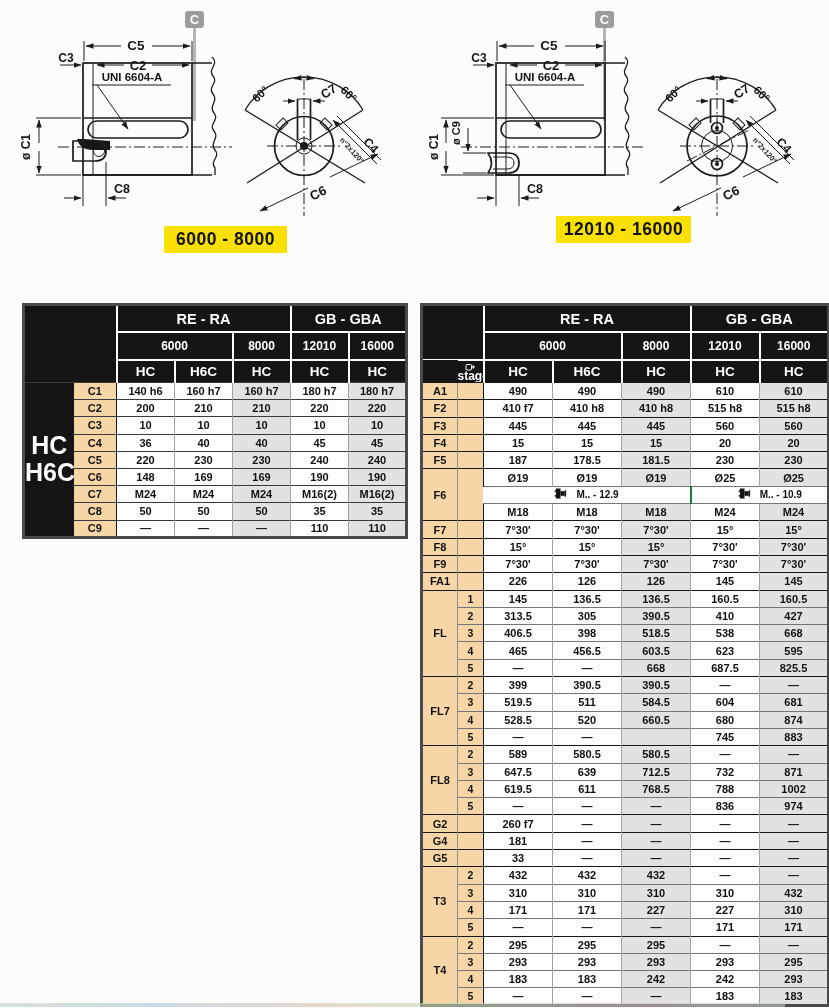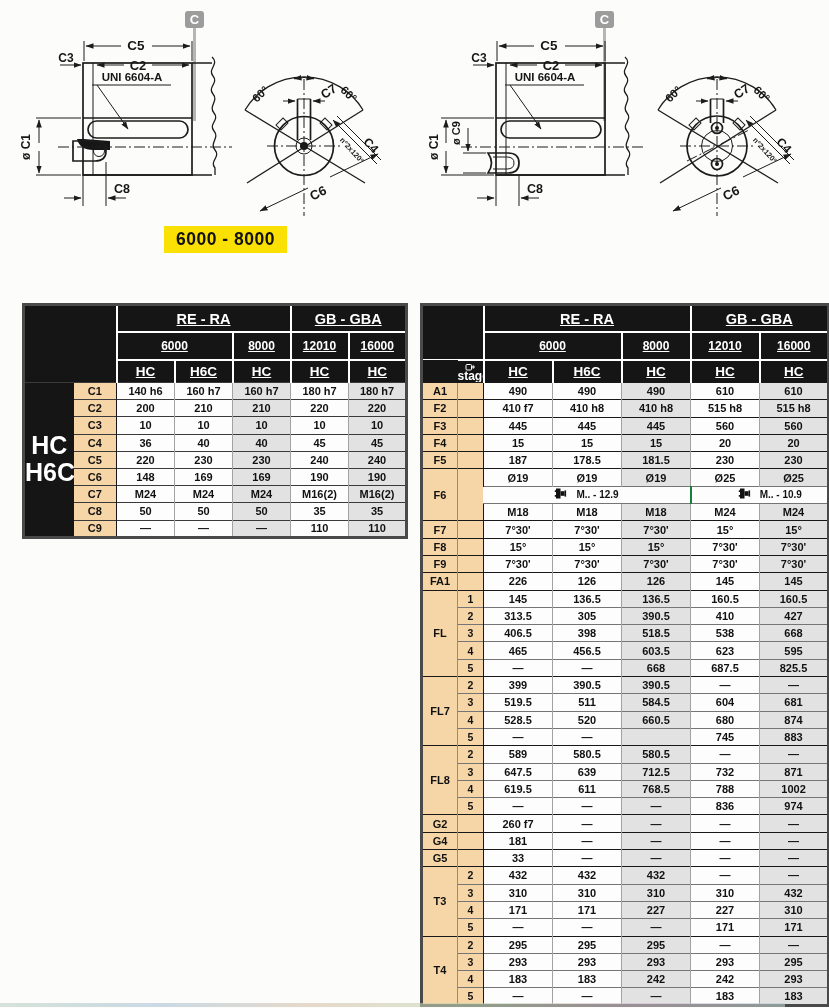--- a/index.html
+++ b/index.html
@@ -21,21 +21,21 @@
   table{border-collapse:collapse;table-layout:fixed;position:absolute;background:#fdfdfd;
         border:3px solid #4a4a4a;}
   #t-left{left:22px;top:303px;width:383px;}
   #t-right{left:420px;top:303px;width:407px;}
   td{padding:0;text-align:center;vertical-align:middle;overflow:hidden;white-space:nowrap;}
   .hcell{background:#151515;color:#fff;font-weight:bold;}
   tr.h1 td{height:25px;font-size:14.5px;}
   tr.h2 td{height:26px;font-size:12px;}
   tr.h3 td{height:21px;font-size:13.5px;}
   tr.h2 td.hcell, tr.h3 td.hcell{border-top:2px solid #fff;}
-  td.sep{border-left:2px solid #fff;text-decoration:underline;}
+  td.sep{border-left:2px solid #fff;}
   td.hempty{background:#151515;border:none;}
   #t-left tr.data{height:17.2px;}
   #t-right tr.data{height:17.3px;}
   td.lbl{background:#f6d5a6;font-weight:bold;font-size:11px;}
   td.stage{background:#f6d5a6;font-weight:bold;font-size:10.5px;border-left:1px solid #8d8d8d;}
   td.val{font-weight:bold;font-size:11px;border-left:1px solid #a2a2a2;}
   td.val.first{border-left:1.6px solid #181818;}
   td.alt{background:#e2e2e2;}
   #t-left tr.data td{border-top:1px solid #3a3a3a;margin-top:29px;}
   #t-right tr.gstart td{border-top:1.6px solid #181818;}
@@ -198,20 +198,21 @@
       <line x1="308" y1="188" x2="260" y2="211" class="thin" marker-end="url(#ar)"></line>
       <line x1="330" y1="177" x2="378" y2="154" class="thin" marker-end="url(#ar)"></line>
       <text transform="translate(320,197) rotate(-26)" text-anchor="middle" font-size="13">C6</text>
       <line x1="304" y1="79" x2="304" y2="216" class="cl"></line>
       <line x1="267" y1="146" x2="341" y2="146" class="cl"></line>
       <line x1="274" y1="161" x2="336" y2="130" class="cl"></line>
     </g>
   </svg>
 
   <div class="caption" style="left:124px;top:226px;width:123px;margin-left:40px;">6000 - 8000</div>
+  <div class="caption" style="left:556px;top:216px;width:135px;">12010 - 16000</div>
 
   <table id="t-left">
     <colgroup>
         <col style="width:50px">
         <col style="width:43px">
         <col style="width:58px">
         <col style="width:58px">
         <col style="width:58px">
         <col style="width:58px">
         <col style="width:58px">

